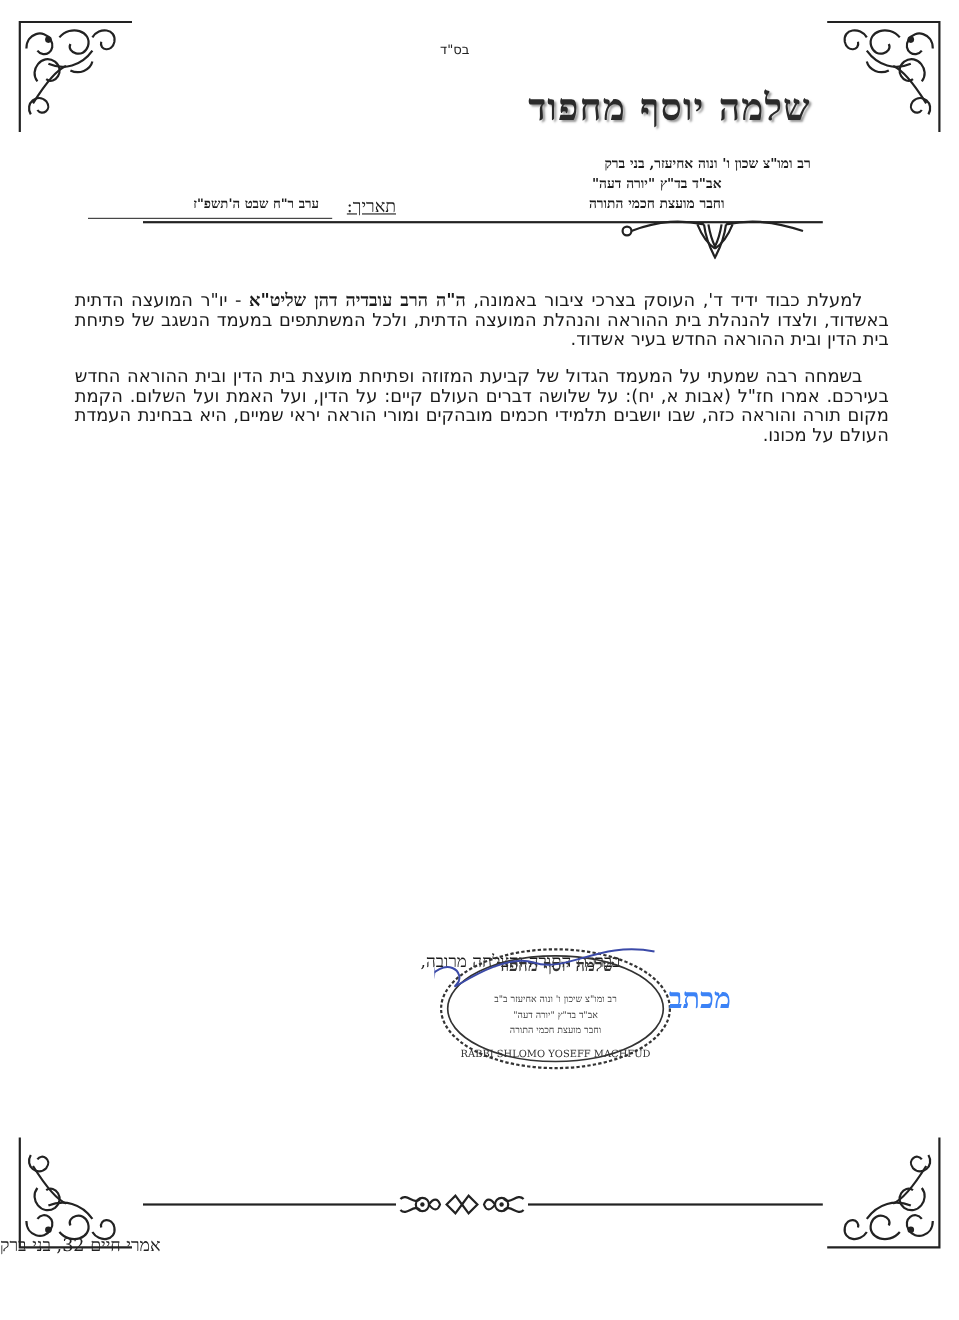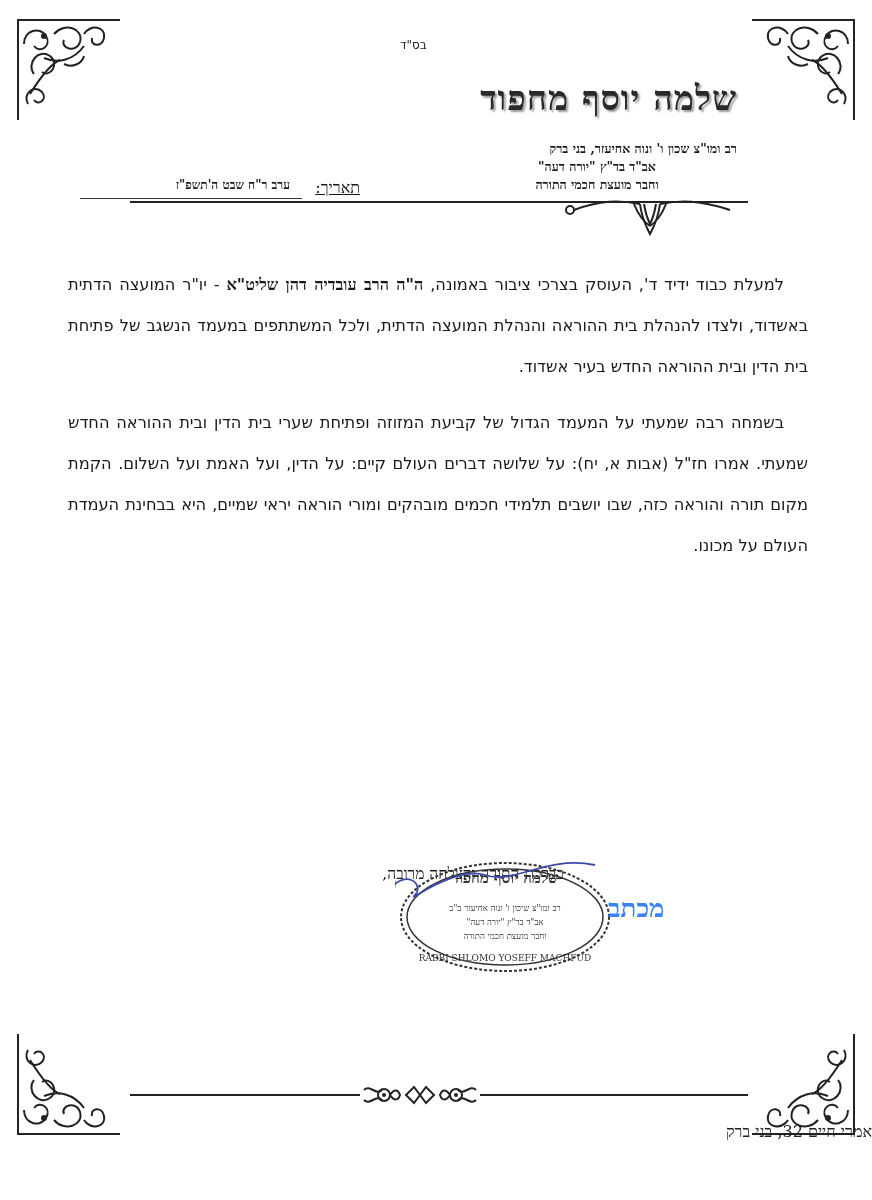--- a/index.html
+++ b/index.html
@@ -8,28 +8,28 @@
   .corner { position:absolute; width:110px; height:110px; }
   .bsd { left:400px; top:38px; font-size:12px; color:#222; direction:rtl; }
   .name { right:135px; top:78px; font-family:"DejaVu Serif", serif; font-weight:bold; font-size:34px; color:#2a2a2a; direction:rtl; text-shadow:2px 2px 2px #9a9a9a; letter-spacing:1px; }
   .titles { right:135px; top:140px; width:280px; text-align:center; direction:rtl; font-family:"DejaVu Serif", serif; font-weight:bold; font-size:12.5px; line-height:18px; color:#1a1a1a; }
   .titles div:first-child { text-align:right; }
   .hdr-rule { left:130px; width:618px; top:201px; height:2px; background:#222; }
   .date-wrap { left:80px; top:178px; width:280px; direction:rtl; }
   .date-label { font-family:"DejaVu Serif", serif; font-size:16px; position:absolute; right:0; top:0;text-decoration:underline; }
   .date-line { position:absolute; left:0; right:58px; top:20px; height:1px; background:#333; }
   .date-val { position:absolute; right:70px; top:0; font-family:"DejaVu Serif", serif; font-weight:bold; font-size:12px; }
-  .body { left:68px; width:740px; top:264px; direction:rtl; text-align:justify; font-family:"DejaVu Sans", sans-serif; font-size:16.2px; line-height:41px; color:#1a1a1a; }
+  .body { left:68px; width:740px; top:264px; direction:rtl; text-align:justify; font-family:"DejaVu Sans", sans-serif; font-size:16.2px; line-height:18px; color:#1a1a1a; }
   .body p { margin:0 0 15px 0; text-indent:24px; }
   .body b { font-family:"DejaVu Serif", serif; }
   .closing { right:308px; top:848px; direction:rtl; font-family:"DejaVu Serif", serif; font-size:15.5px;margin-top:17px; }
   .stamp { left:395px; top:855px; width:220px; height:120px; }
   .mikhtav { left:608px; top:893px; font-family:"DejaVu Serif", serif; font-weight:bold; font-size:26px; color:#3b82f6; direction:rtl; }
   .footer-rule { left:130px; top:1094px; width:618px; height:1.5px; background:#222; }
-  .address { left:0; width:872px; top:1122px; text-align:right; direction:rtl; font-family:"DejaVu Serif", serif; font-size:16px; color:#222; }
+  .address { left:0; width:872px; top:1122px; text-align:left; direction:rtl; font-family:"DejaVu Serif", serif; font-size:16px; color:#222; }
 </style>
 </head>
 <body>
 
 <svg class="corner" style="left:14px;top:14px;" viewBox="0 0 110 110">
   <g fill="none" stroke="#222" stroke-width="2">
     <path d="M4 106 V6 H106"></path>
     <path d="M10 30 c0-14 16-18 22-8 c6 10-6 18-12 10"></path>
     <path d="M20 60 c-8-10 4-26 16-18 c10 8 0 22-8 16"></path>
     <path d="M40 20 c10-12 30-6 26 8 c-4 12-20 6-16-2"></path>
@@ -103,21 +103,21 @@
 </svg>
 
 <div class="abs date-wrap">
   <span class="date-label">תאריך:</span>
   <span class="date-val">ערב ר"ח שבט ה'תשפ"ז</span>
   <div class="date-line"></div>
 </div>
 
 <div class="abs body">
   <p><span>למעלת כבוד ידיד ד', העוסק בצרכי ציבור באמונה, </span><b>ה"ה הרב עובדיה דהן שליט"א</b><span> - יו"ר המועצה הדתית באשדוד, ולצדו להנהלת בית ההוראה והנהלת המועצה הדתית, ולכל המשתתפים במעמד הנשגב של פתיחת בית הדין ובית ההוראה החדש בעיר אשדוד.</span></p>
-  <p>בשמחה רבה שמעתי על המעמד הגדול של קביעת המזוזה ופתיחת שערי בית הדין ובית ההוראה החדש שמעתי. אמרו חז"ל (אבות א, יח): על שלושה דברים העולם קיים: על הדין, ועל האמת ועל השלום. הקמת מקום תורה והוראה כזה, שבו יושבים תלמידי חכמים מובהקים ומורי הוראה יראי שמיים, היא בבחינת העמדת העולם על מכונו.</p>
+  <p>בשמחה רבה שמעתי על המעמד הגדול של קביעת המזוזה ופתיחת מועצת בית הדין ובית ההוראה החדש בעירכם. אמרו חז"ל (אבות א, יח): על שלושה דברים העולם קיים: על הדין, ועל האמת ועל השלום. הקמת מקום תורה והוראה כזה, שבו יושבים תלמידי חכמים מובהקים ומורי הוראה יראי שמיים, היא בבחינת העמדת העולם על מכונו.</p>
 </div>
 
 <div class="abs closing">בברכת התורה והצלחה מרובה,</div>
 
 <svg class="abs stamp" viewBox="0 0 220 120">
   <ellipse cx="110" cy="62" rx="104" ry="54" fill="none" stroke="#333" stroke-width="2" stroke-dasharray="3 2"></ellipse>
   <ellipse cx="110" cy="62" rx="98" ry="48" fill="none" stroke="#333" stroke-width="1.5"></ellipse>
   <text x="110" y="28" text-anchor="middle" font-family="DejaVu Serif, serif" font-size="15" font-weight="bold" fill="#333">שלמה יוסף מחפוד</text>
   <text x="110" y="56" text-anchor="middle" font-family="DejaVu Serif, serif" font-size="8.5" fill="#333" direction="rtl">רב ומו"צ שיכון ו' ונוה אחיעזר ב"ב</text>
   <text x="110" y="70" text-anchor="middle" font-family="DejaVu Serif, serif" font-size="8.5" fill="#333" direction="rtl">אב"ד בד"ץ "יורה דעה"</text>

